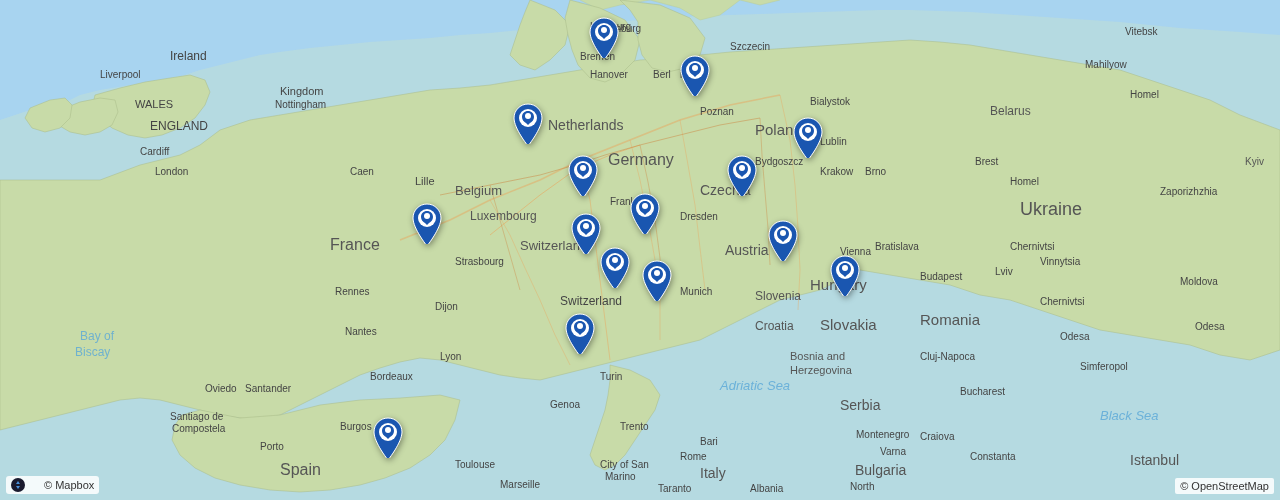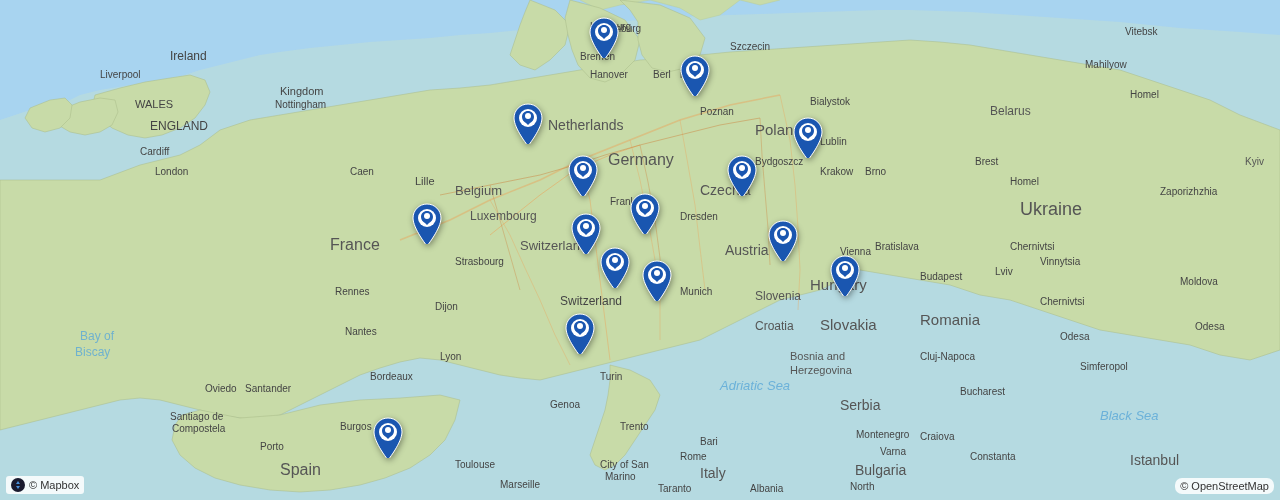--- a/index.html
+++ b/index.html
@@ -38,30 +38,30 @@
       position: absolute;
       bottom: 6px;
       left: 6px;
       background: rgba(255,255,255,0.85);
       padding: 2px 5px;
       border-radius: 3px;
       font-size: 11px;
       color: #333;
       display: flex;
       align-items: center;
-      gap: 4px;
+      gap: 19px;
     }
 
     .osm-attribution {
       position: absolute;
       bottom: 6px;
       right: 6px;
       background: rgba(255,255,255,0.85);
       padding: 2px 5px;
-      border-radius: 7px;
+      border-radius: 2px;
       font-size: 11px;
       color: #333;
     }
   </style>
 </head>
 <body>
 
 <div id="map-container">
 
   <svg id="map-svg" viewBox="0 0 1280 500" preserveAspectRatio="xMidYMid slice">

